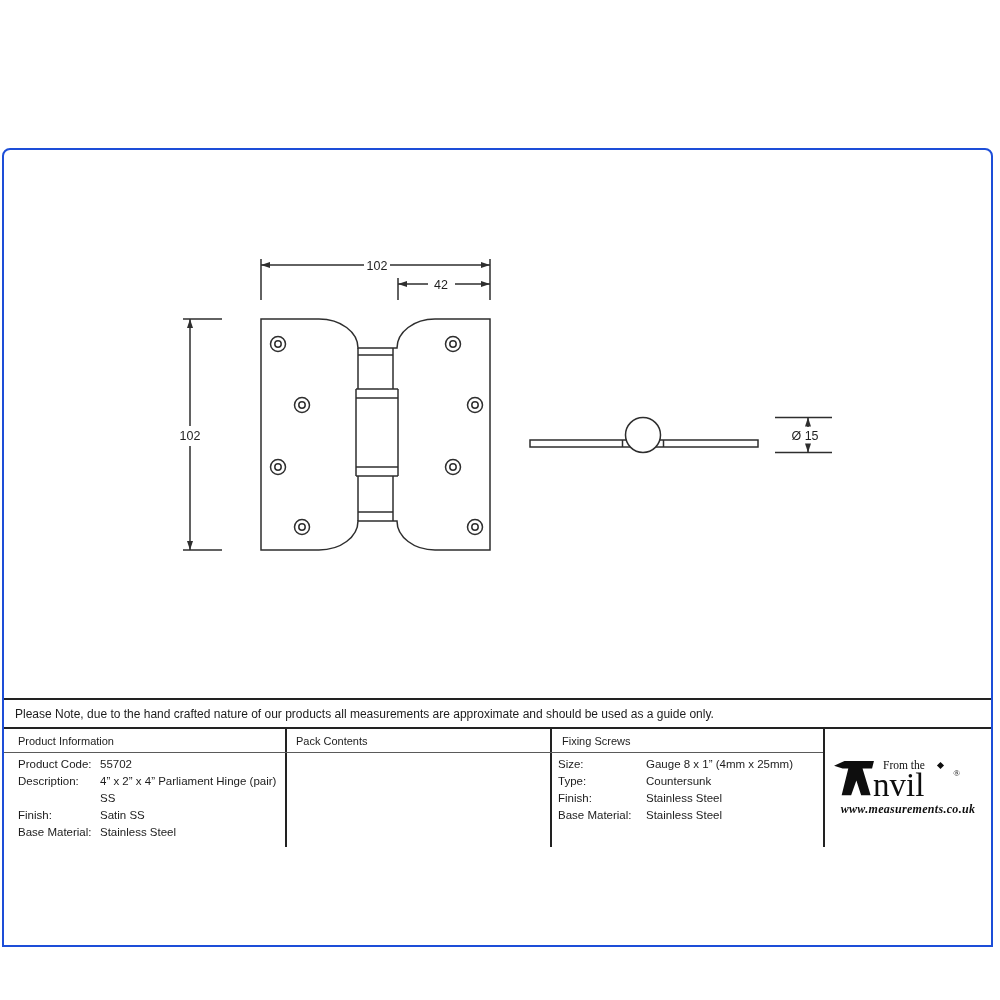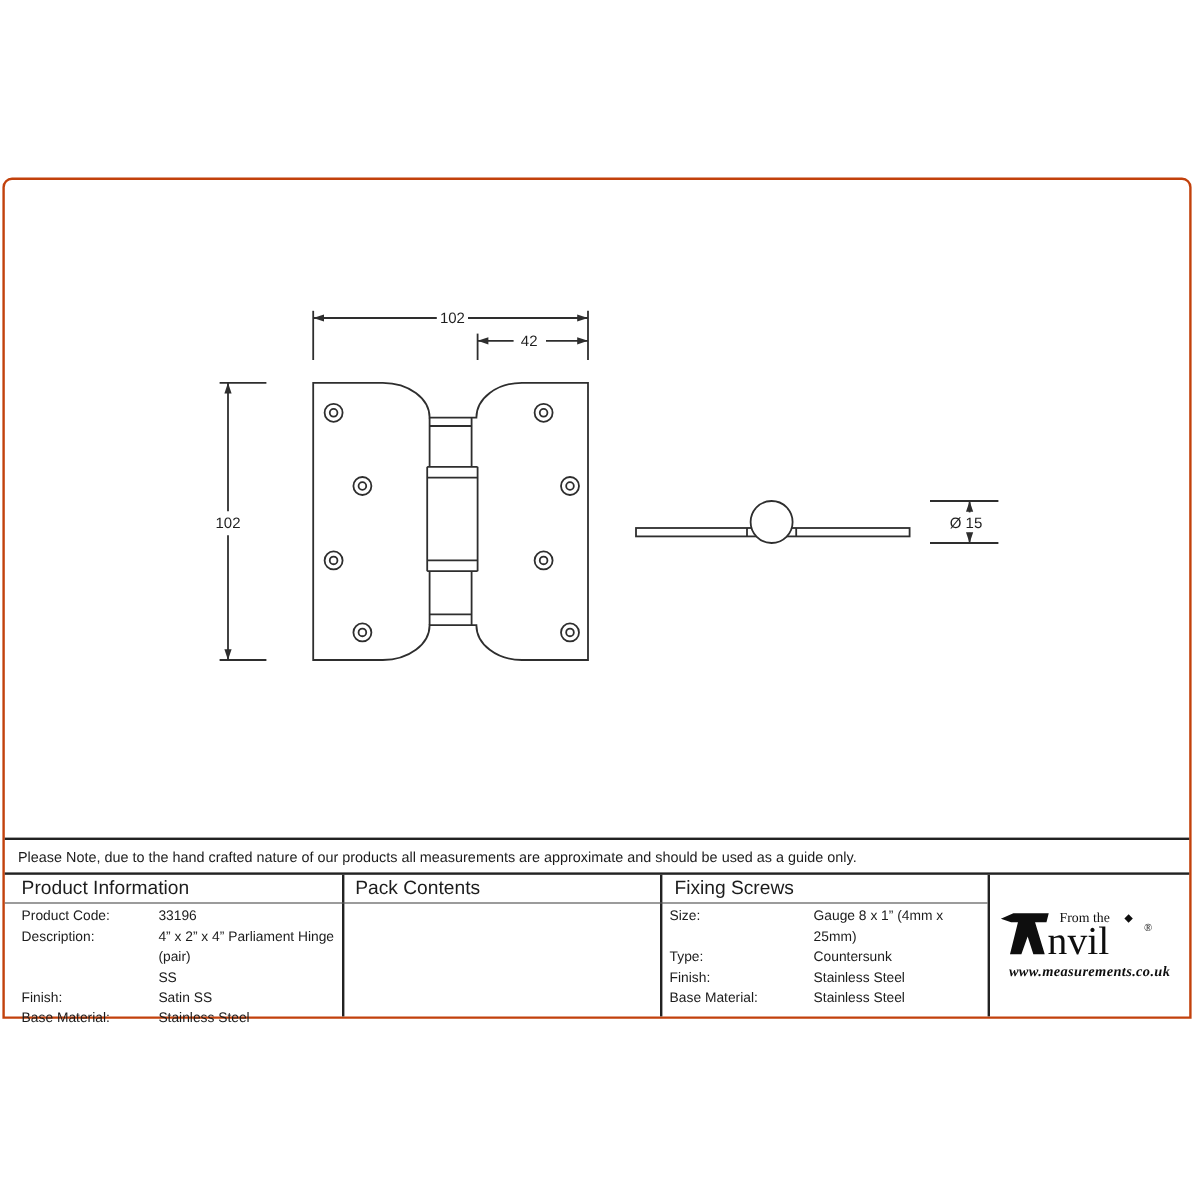--- a/index.html
+++ b/index.html
@@ -1,34 +1,34 @@
 <!DOCTYPE html>
 <html><head>
 <meta charset="utf-8">
 <style>
   html,body{margin:0;padding:0;background:#fff;}
   .page{position:relative;width:1000px;height:1000px;background:#ffffff;overflow:hidden;
         font-family:"Liberation Sans","DejaVu Sans",sans-serif;color:#1c1c1c;}
   .drawing-svg{position:absolute;left:0;top:0;width:1000px;height:1000px;}
-  .frame{position:absolute;left:2px;top:148px;width:991px;height:701px;box-sizing:border-box;
-         border:2px solid #c2410c;border-radius:8px 8px 0 0;}
+  .frame{position:absolute;left:2px;top:148px;width:991px;height:799px;box-sizing:border-box;
+         border:2px solid #1d4ed8;border-radius:8px 8px 0 0;}
   .frame-inner{position:absolute;left:0;top:0;width:987px;height:697px;}
   .note-row{position:absolute;left:0;top:548px;width:987px;height:31px;box-sizing:border-box;
             border-top:2px solid #222;border-bottom:2px solid #222;display:flex;align-items:center;
             padding-left:11px;font-size:12px;}
   .vline{position:absolute;top:579px;width:2px;height:118px;background:#222;}
   .vl1{left:281px}.vl2{left:546px}.vl3{left:819px}
   .hdr-underline{position:absolute;left:0;top:602px;width:819px;height:1px;background:#5a5a5a;}
-  .th{position:absolute;top:581px;height:20px;display:flex;align-items:center;font-size:16px;}
+  .th{position:absolute;top:581px;height:20px;display:flex;align-items:center;font-size:11px;}
   .th-pi{left:14px}.th-pc{left:292px}.th-fs{left:558px}
   .cellbody{position:absolute;top:606px;font-size:11.5px;line-height:17px;}
   .pi-body{left:14px;width:262px;}
   .pc-body{left:292px;width:248px;}
   .fs-body{left:554px;width:260px;}
-  .kvrow{display:flex;align-items:flex-start;gap:32px;}
+  .kvrow{display:flex;align-items:flex-start;}
   .pi-body .kvlabel{width:82px;flex:0 0 82px;}
   .pi-body .kvval{width:183px;}
   .fs-body .kvlabel{width:88px;flex:0 0 88px;}
   .fs-body .kvval{width:172px;}
   .kvval{white-space:pre-line;}
   .logo-cell{position:absolute;left:821px;top:579px;width:166px;height:118px;
              display:flex;align-items:center;justify-content:center;}
   .logo{width:152px;color:#0e0e0e;}
   .logo-top{display:flex;align-items:flex-end;}
   .logo-right{display:flex;flex-direction:column;margin-left:-3px;}
@@ -145,21 +145,21 @@
       <div class="vline vl3"></div>
       <div class="hdr-underline"></div>
 
       <div class="th th-pi">Product Information</div>
       <div class="th th-pc">Pack Contents</div>
       <div class="th th-fs">Fixing Screws</div>
 
       <div class="cellbody pi-body">
         <div class="kvrow">
           <span class="kvlabel">Product Code:</span>
-          <span class="kvval">33196</span>
+          <span class="kvval">55702</span>
         </div>
         <div class="kvrow">
           <span class="kvlabel">Description:</span>
           <span class="kvval">4” x 2” x 4” Parliament Hinge (pair)
 SS</span>
         </div>
         <div class="kvrow">
           <span class="kvlabel">Finish:</span>
           <span class="kvval">Satin SS</span>
         </div>

